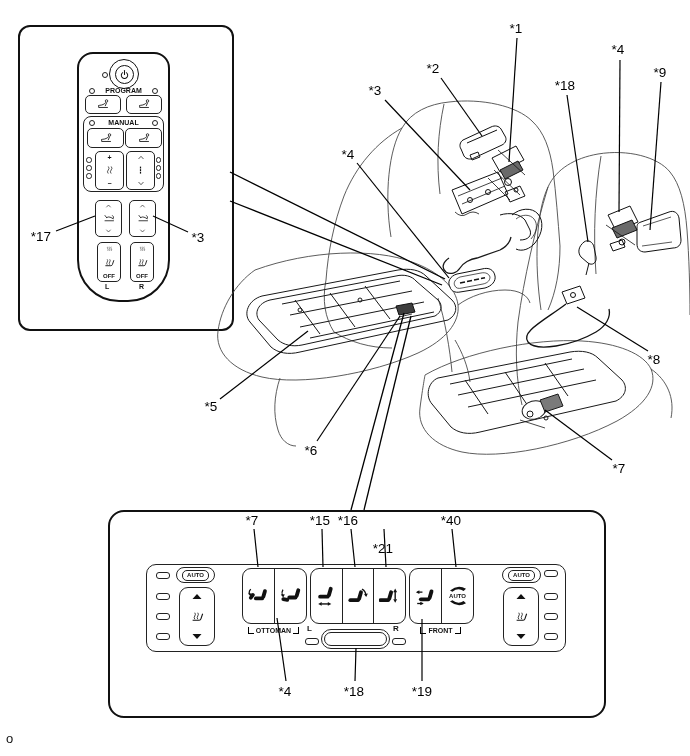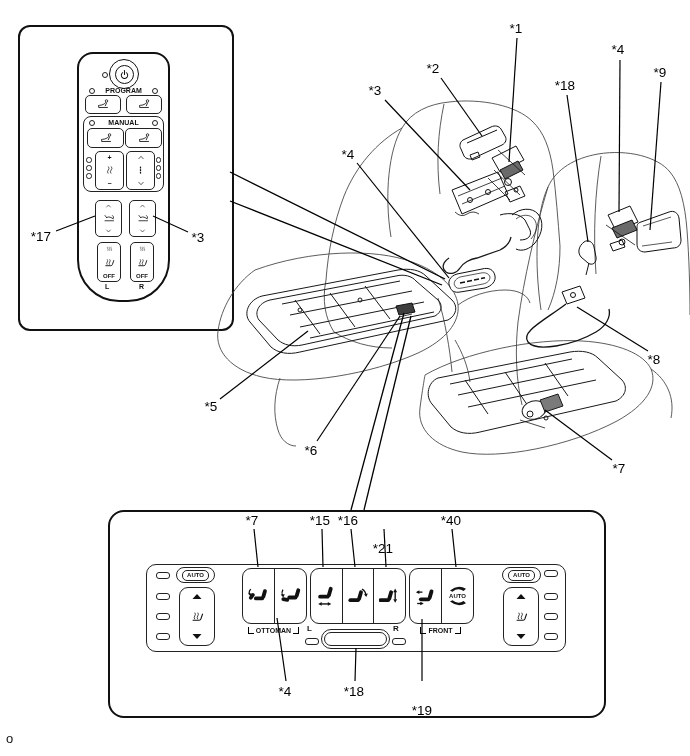--- a/index.html
+++ b/index.html
@@ -489,18 +489,18 @@
   <div class="callout" style="left:660px;top:72px">*9</div>
   <div class="callout" style="left:618px;top:49px">*4</div>
   <div class="callout" style="left:565px;top:85px">*18</div>
   <div class="callout" style="left:41px;top:236px">*17</div>
   <div class="callout" style="left:198px;top:237px">*3</div>
   <div class="callout" style="left:348px;top:520px">*16</div>
   <div class="callout" style="left:320px;top:520px">*15</div>
   <div class="callout" style="left:252px;top:520px">*7</div>
   <div class="callout" style="left:285px;top:691px">*4</div>
   <div class="callout" style="left:354px;top:691px">*18</div>
-  <div class="callout" style="left:422px;top:710px">*19</div>
+  <div class="callout" style="left:422px;top:691px">*19</div>
   <div class="callout" style="left:451px;top:520px">*40</div>
   <div class="callout" style="left:383px;top:548px">*21</div>
 
   <div class="abs" style="left:6px;top:731px;font-size:13px;">o</div>
 </div>
 
 </body></html>

